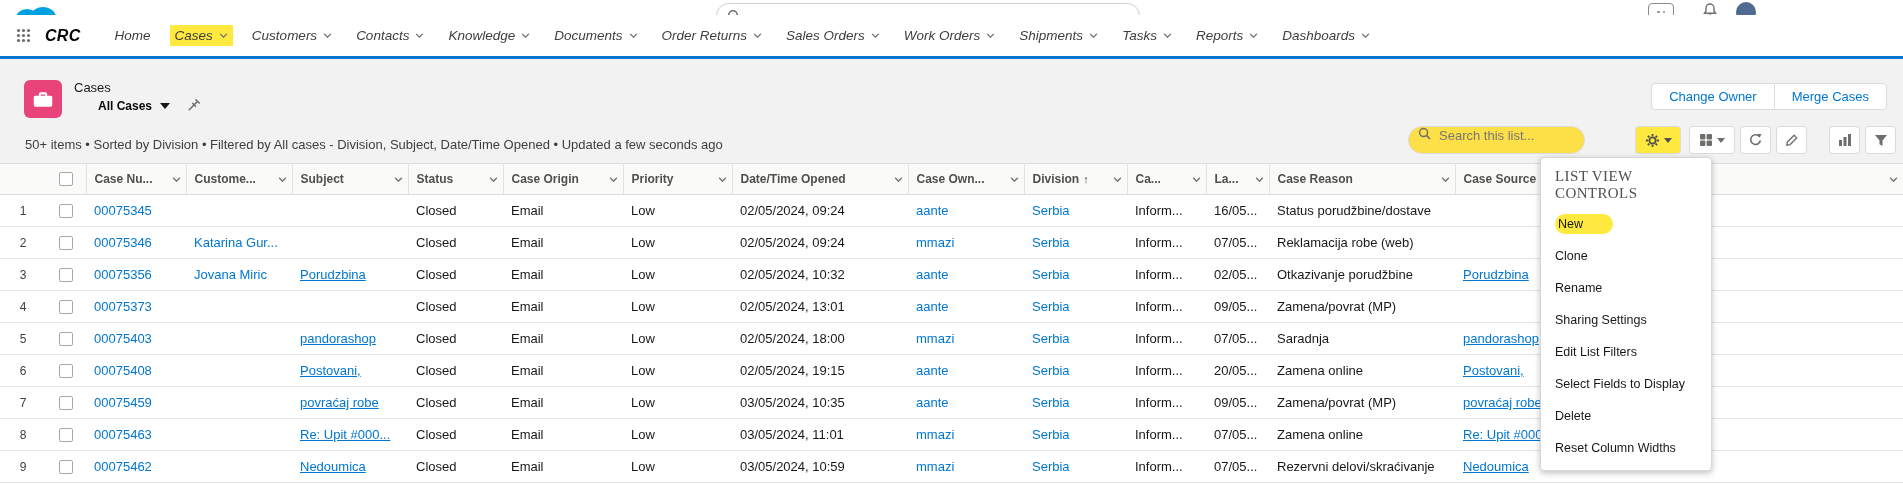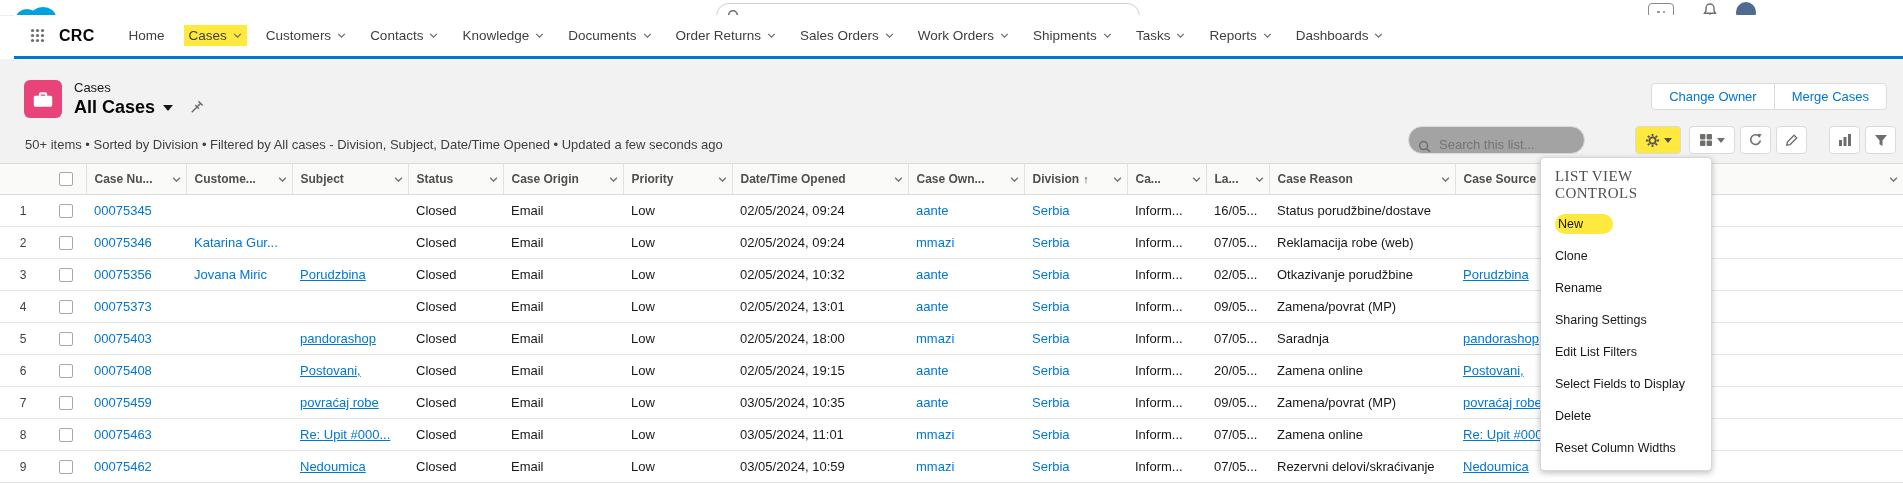--- a/index.html
+++ b/index.html
@@ -12,50 +12,50 @@
   .gsearch{position:absolute;left:716px;top:3px;width:424px;height:26px;border:1px solid #cfcfcf;border-radius:13px;
            background:#fff;display:flex;align-items:center;padding-left:10px;box-sizing:border-box;gap:6px;}
   .gsearch input{border:none;outline:none;font-size:12px;flex:1;background:transparent;color:#181818;}
   .box-ico{position:absolute;left:1648px;top:3px;width:26px;height:18px;border:1.5px solid #8a8a8a;border-radius:4px;
            display:flex;align-items:center;justify-content:center;gap:3px;box-sizing:border-box;background:#fff;}
   .dot{width:2.5px;height:2.5px;background:#8a8a8a;border-radius:50%;}
   .bell-ico{position:absolute;left:1702px;top:2px;color:#706e6b;}
   .avatar{position:absolute;left:1736px;top:2px;width:20px;height:20px;border-radius:50%;background:#4f6b92;}
 
   
-  .navbar{position:absolute;top:15px;left:14px;right:0;height:41px;background:#fff;border-bottom:3px solid #0176d3;
-          display:flex;align-items:center;}
+  .navbar{position:absolute;top:15px;left:0;right:0;height:41px;background:#fff;border-bottom:3px solid #0176d3;
+          display:flex;align-items:center;font-style:italic;}
   .waffle{margin-left:16px;cursor:pointer;flex:0 0 auto;}
   .appname{margin-left:14px;font-size:16px;font-weight:600;color:#080707;letter-spacing:.3px;}
   .nav-items{display:flex;align-items:center;margin-left:22px;}
   .nav-item{display:flex;align-items:center;gap:6px;padding:3px 5px;margin:0 7px;font-size:13.5px;color:#3e3e3c;
             cursor:pointer;white-space:nowrap;}
   .nav-item .chev{color:#706e6b;flex:0 0 auto;}
   .nav-hl{background:#ffe93e;}
 
   
   .pagebg{position:absolute;top:59px;left:0;right:0;height:104px;background:#f3f2f2;}
   .entity{position:absolute;top:80px;left:24px;display:flex;gap:12px;}
   .entity-icon{width:38px;height:38px;border-radius:6px;background:#e8447a;display:flex;align-items:center;justify-content:center;}
   .entity-meta .lbl{font-size:13px;color:#181818;}
   .title-row{display:flex;align-items:center;gap:8px;margin-top:2px;}
-  .title{font-size:18px;font-weight:700;color:#080707;}
+  .title{font-size:12px;font-weight:700;color:#080707;margin-left:24px;}
   .pin{color:#706e6b;margin-left:6px;cursor:pointer;}
 
   .page-actions{position:absolute;top:83px;right:16px;display:flex;}
   .btn{height:27px;padding:0 17px;background:#fff;border:1px solid #dddbda;color:#0176d3;font-size:13px;
        display:flex;align-items:center;cursor:pointer;box-sizing:border-box;}
   .btn.first{border-radius:4px 0 0 4px;}
   .btn.last{border-radius:0 4px 4px 0;margin-left:-1px;}
 
   .summary{position:absolute;top:137px;left:25px;font-size:13px;color:#3e3e3c;}
 
   .list-controls{position:absolute;top:126px;right:7px;display:flex;align-items:center;}
-  .lsearch{width:177px;height:28px;box-sizing:border-box;border:1px solid #dddbda;border-radius:14px;background:#a3a3a3;
-           display:flex;align-items:flex-end;padding-left:9px;gap:6px;margin-right:50px;color:#706e6b;}
+  .lsearch{width:177px;height:28px;box-sizing:border-box;border:1px solid #dddbda;border-radius:14px;background:#fde047;
+           display:flex;align-items:flex-start;padding-left:9px;gap:6px;margin-right:50px;color:#706e6b;}
   .lsearch input{border:none;outline:none;font-size:13px;width:128px;color:#181818;background:transparent;}
   .icon-btn{height:28px;box-sizing:border-box;border:1px solid #dddbda;border-radius:4px;background:#fff;
             display:flex;align-items:center;justify-content:center;color:#706e6b;cursor:pointer;}
   .w46{width:46px;gap:4px;} .w31{width:31px;}
   .mr8{margin-right:8px;} .mr5{margin-right:5px;} .mr22{margin-right:22px;}
   .yellow{background:#ffe93e;}
 
   
   .menu{position:absolute;top:157px;left:1540px;width:170px;background:#fff;border:1px solid #d8d8d8;border-radius:4px;
         box-shadow:0 2px 6px rgba(0,0,0,.25);z-index:40;padding-bottom:6px;}

